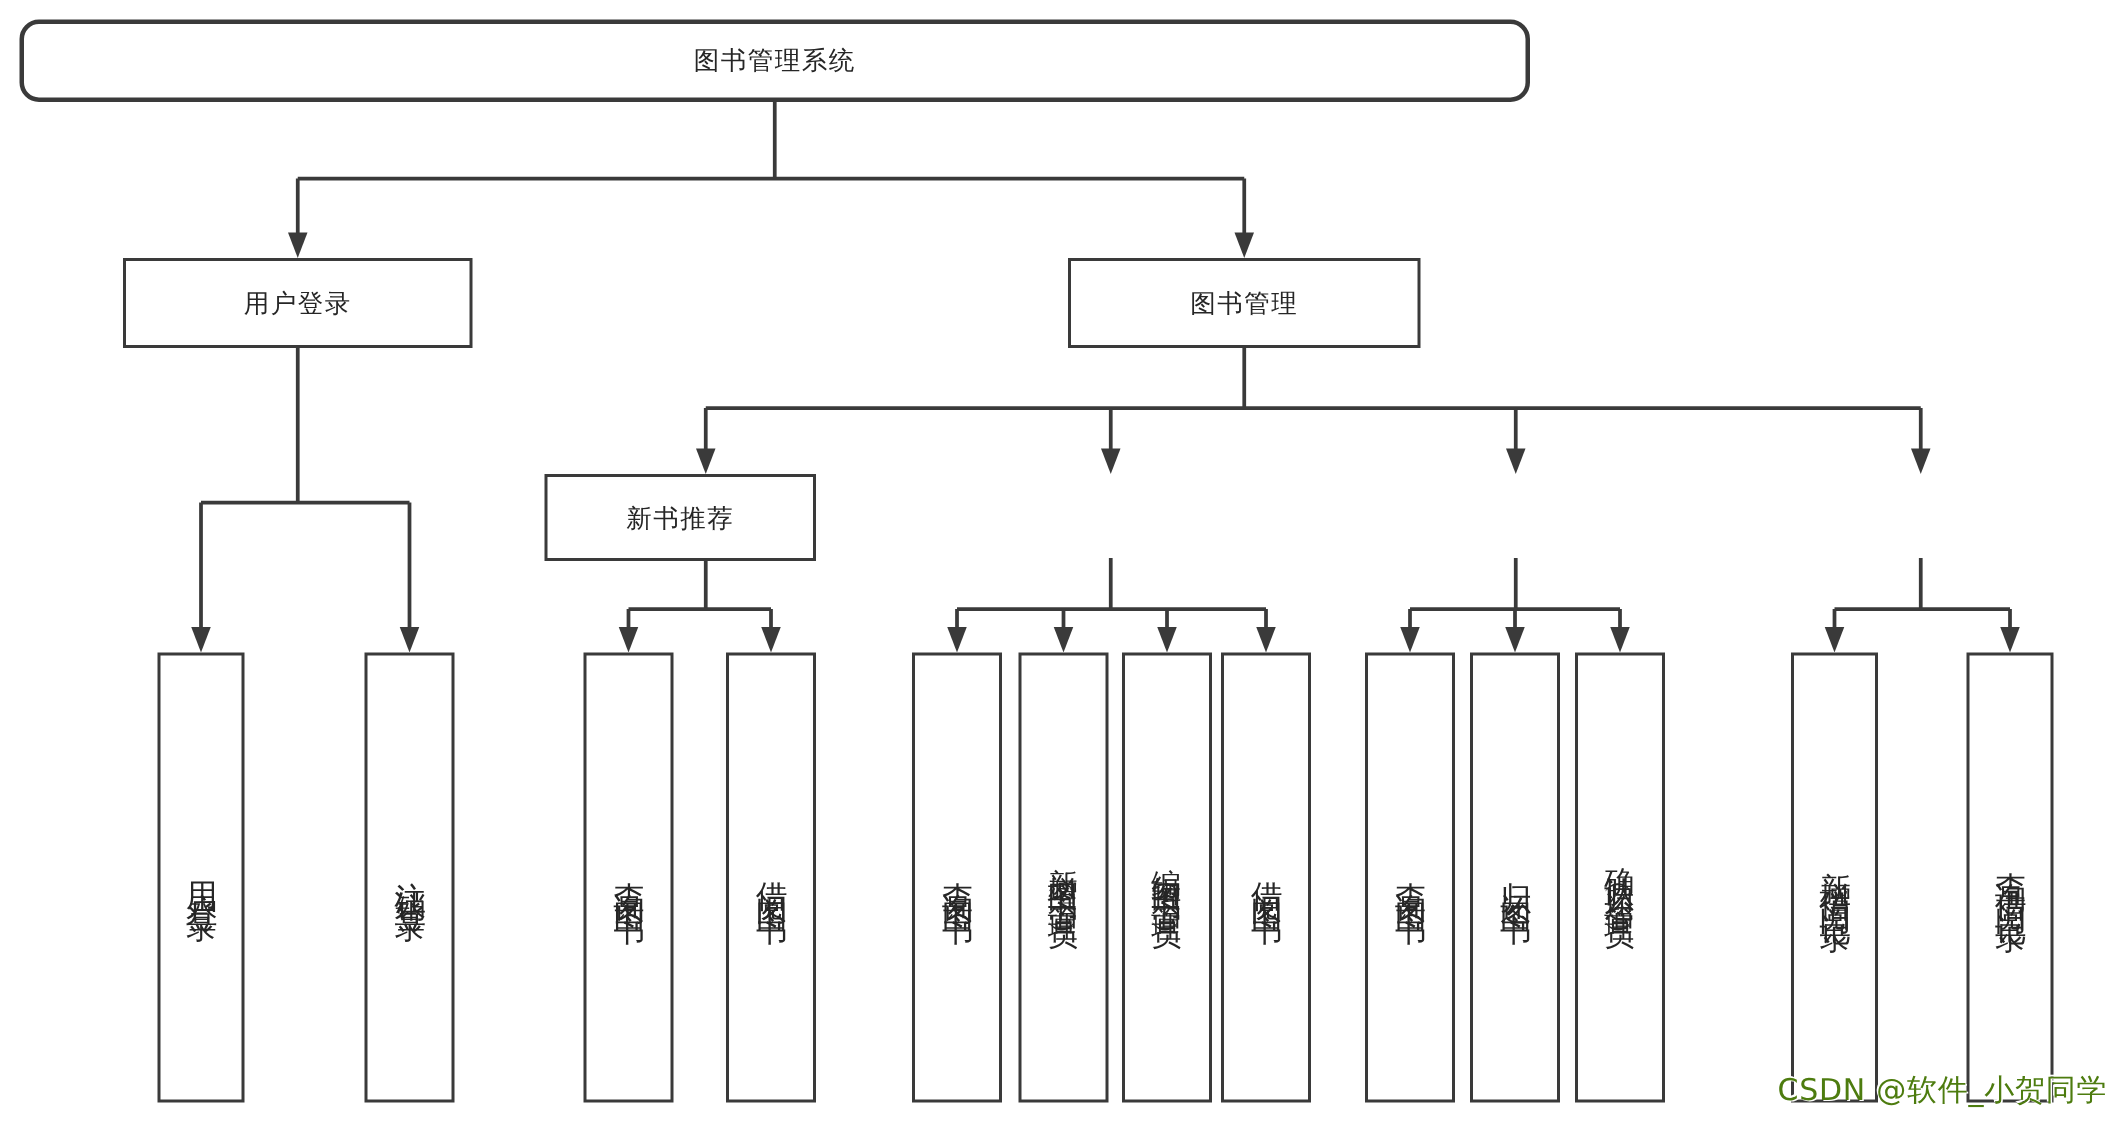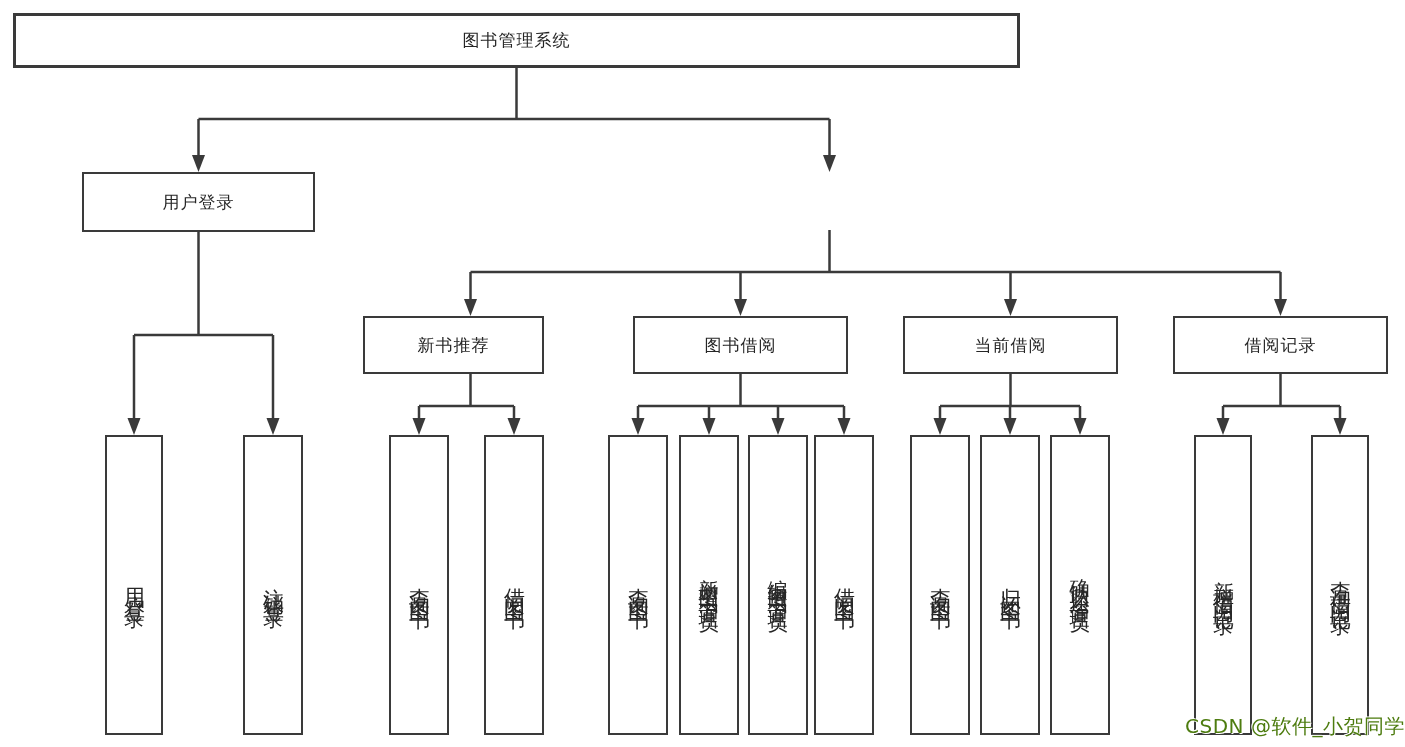--- a/index.html
+++ b/index.html
@@ -128,40 +128,34 @@
       <polygon points="771.5,418 784.5,418 778,435"></polygon>
       <polygon points="837.5,418 850.5,418 844,435"></polygon>
       <polygon points="933.5,418 946.5,418 940,435"></polygon>
       <polygon points="1003.5,418 1016.5,418 1010,435"></polygon>
       <polygon points="1073.5,418 1086.5,418 1080,435"></polygon>
       <polygon points="1216.5,418 1229.5,418 1223,435"></polygon>
       <polygon points="1333.5,418 1346.5,418 1340,435"></polygon>
     </g>
   </svg>
 
-  <div class="box root" style="left:13px; top:13px; width:1007px; height:55px;">
+  <div class="box root" style="left:13px; top:13px; width:1007px; height:55px;border-radius:13px;">
     <span>图书管理系统</span>
   </div>
 
   <div class="box" style="left:82px; top:172px; width:233px; height:60px;">
     <span>用户登录</span>
   </div>
+  <div class="box" style="left:712px; top:172px; width:235px; height:60px;">
+    <span>图书管理</span>
+  </div>
 
   <div class="box" style="left:363px; top:316px; width:181px; height:58px;">
     <span>新书推荐</span>
   </div>
-  <div class="box" style="left:633px; top:316px; width:215px; height:58px;">
-    <span>图书借阅</span>
-  </div>
-  <div class="box" style="left:903px; top:316px; width:215px; height:58px;">
-    <span>当前借阅</span>
-  </div>
-  <div class="box" style="left:1173px; top:316px; width:215px; height:58px;">
-    <span>借阅记录</span>
-  </div>
 
   <div class="box leaf" style="left:105px; top:435px; width:58px; height:300px;">
     <span>用户登录</span>
   </div>
   <div class="box leaf" style="left:243px; top:435px; width:60px; height:300px;">
     <span>注销登录</span>
   </div>
 
   <div class="box leaf" style="left:389px; top:435px; width:60px; height:300px;">
     <span>查询图书</span>

